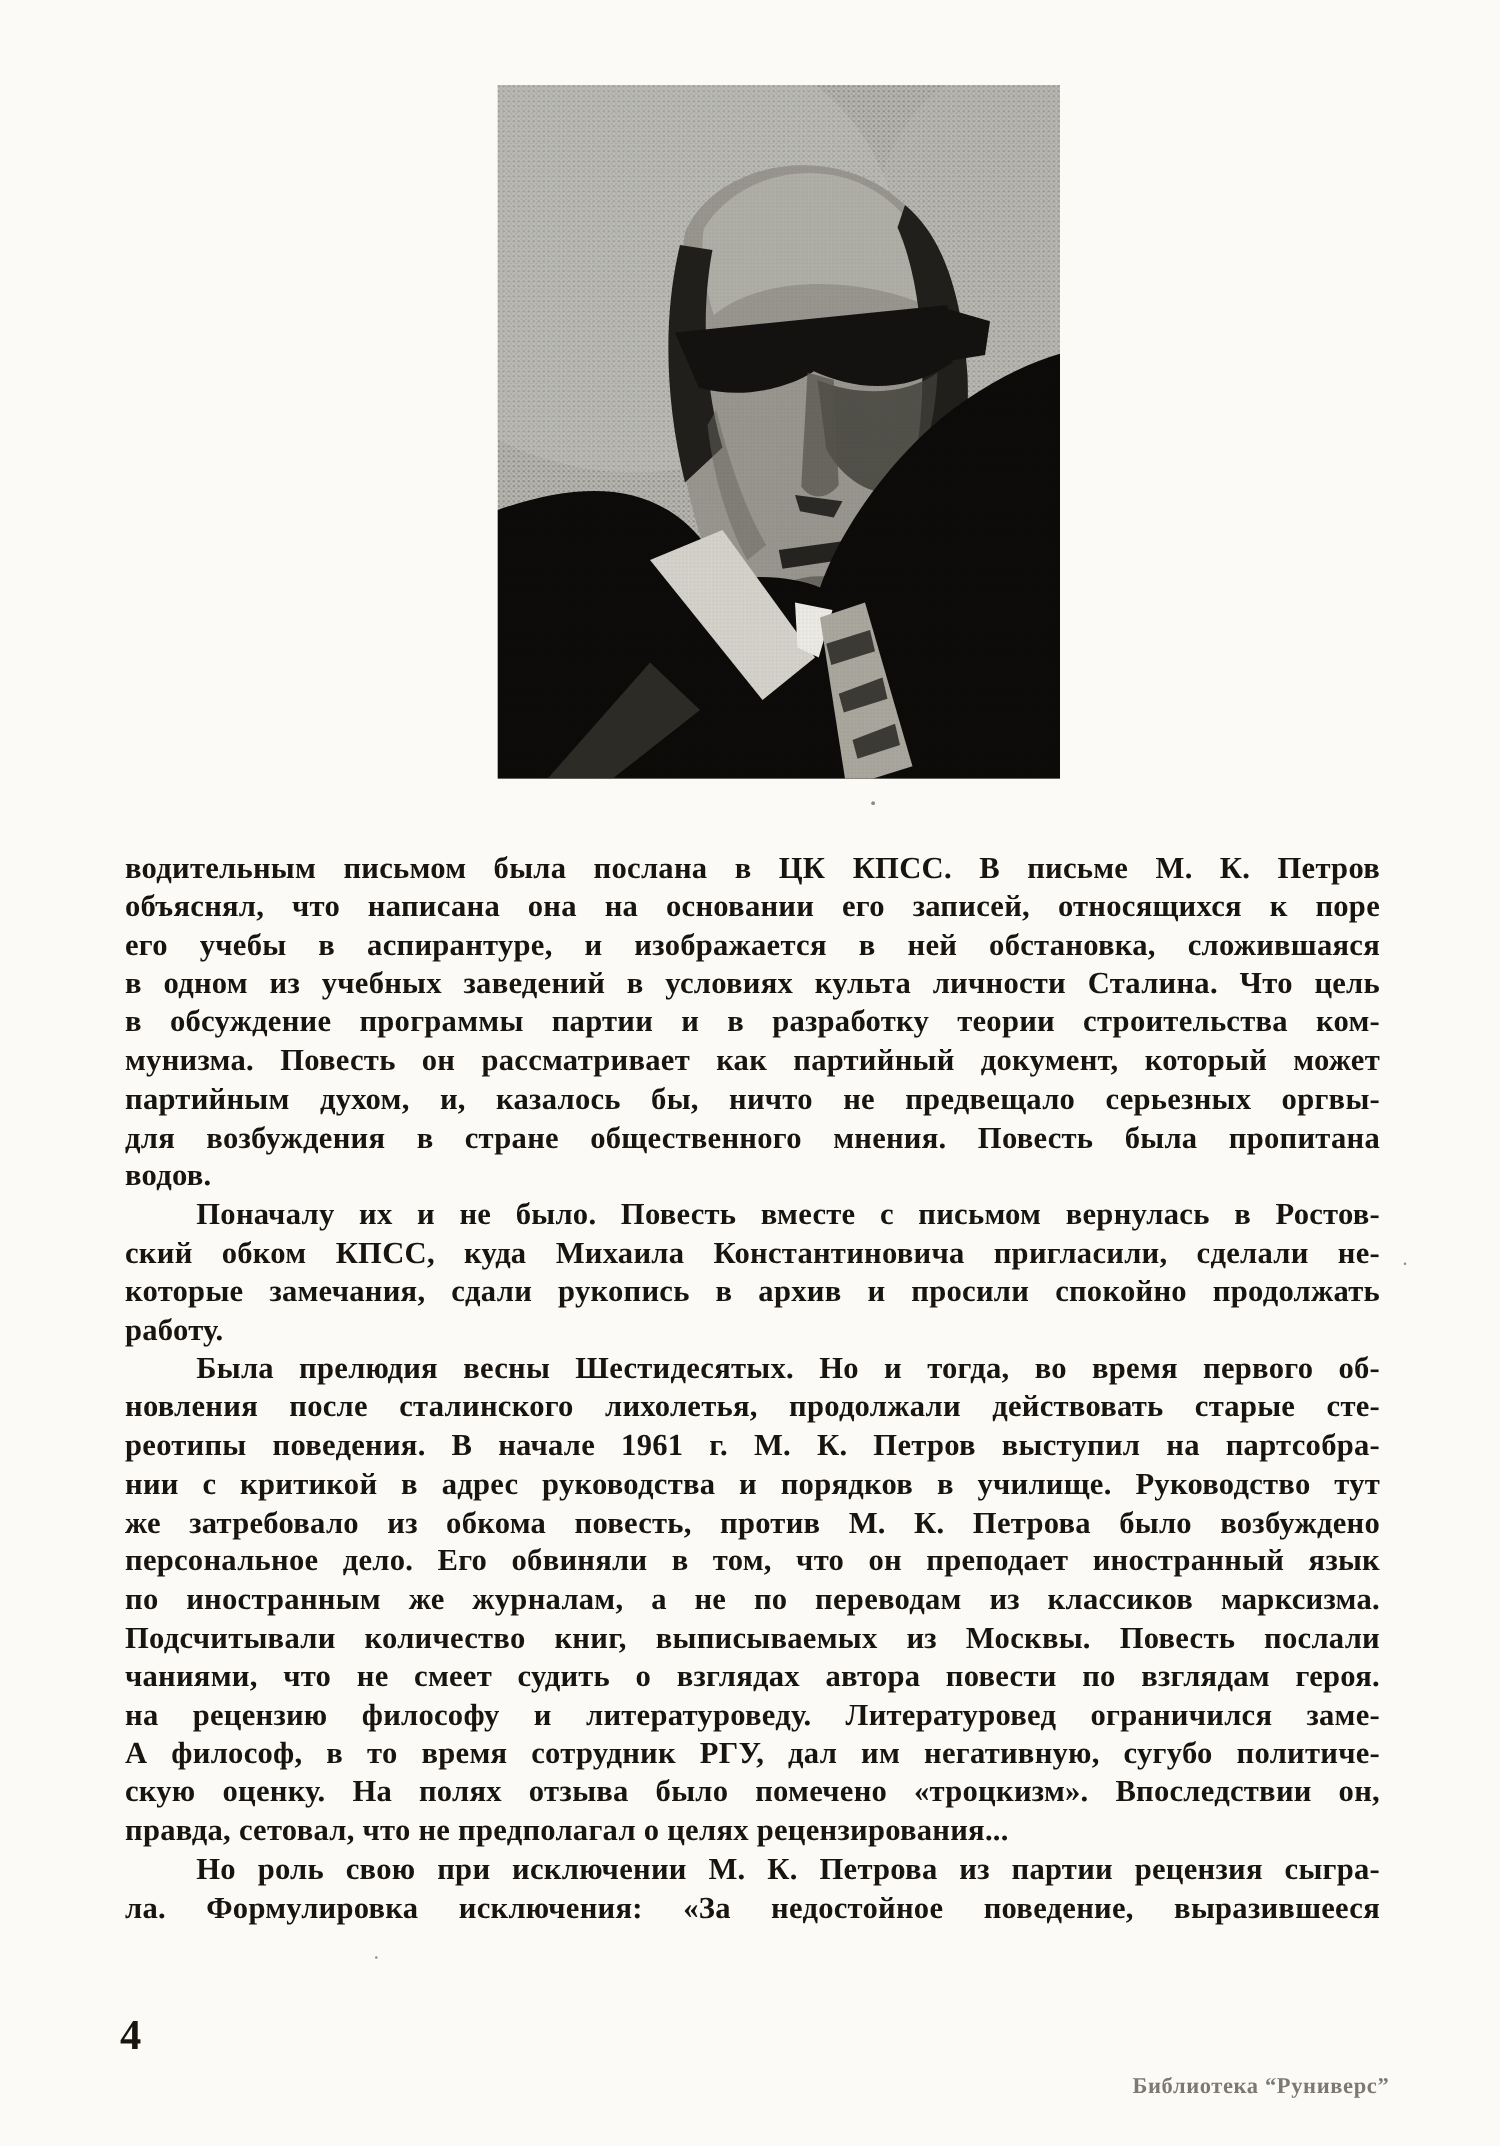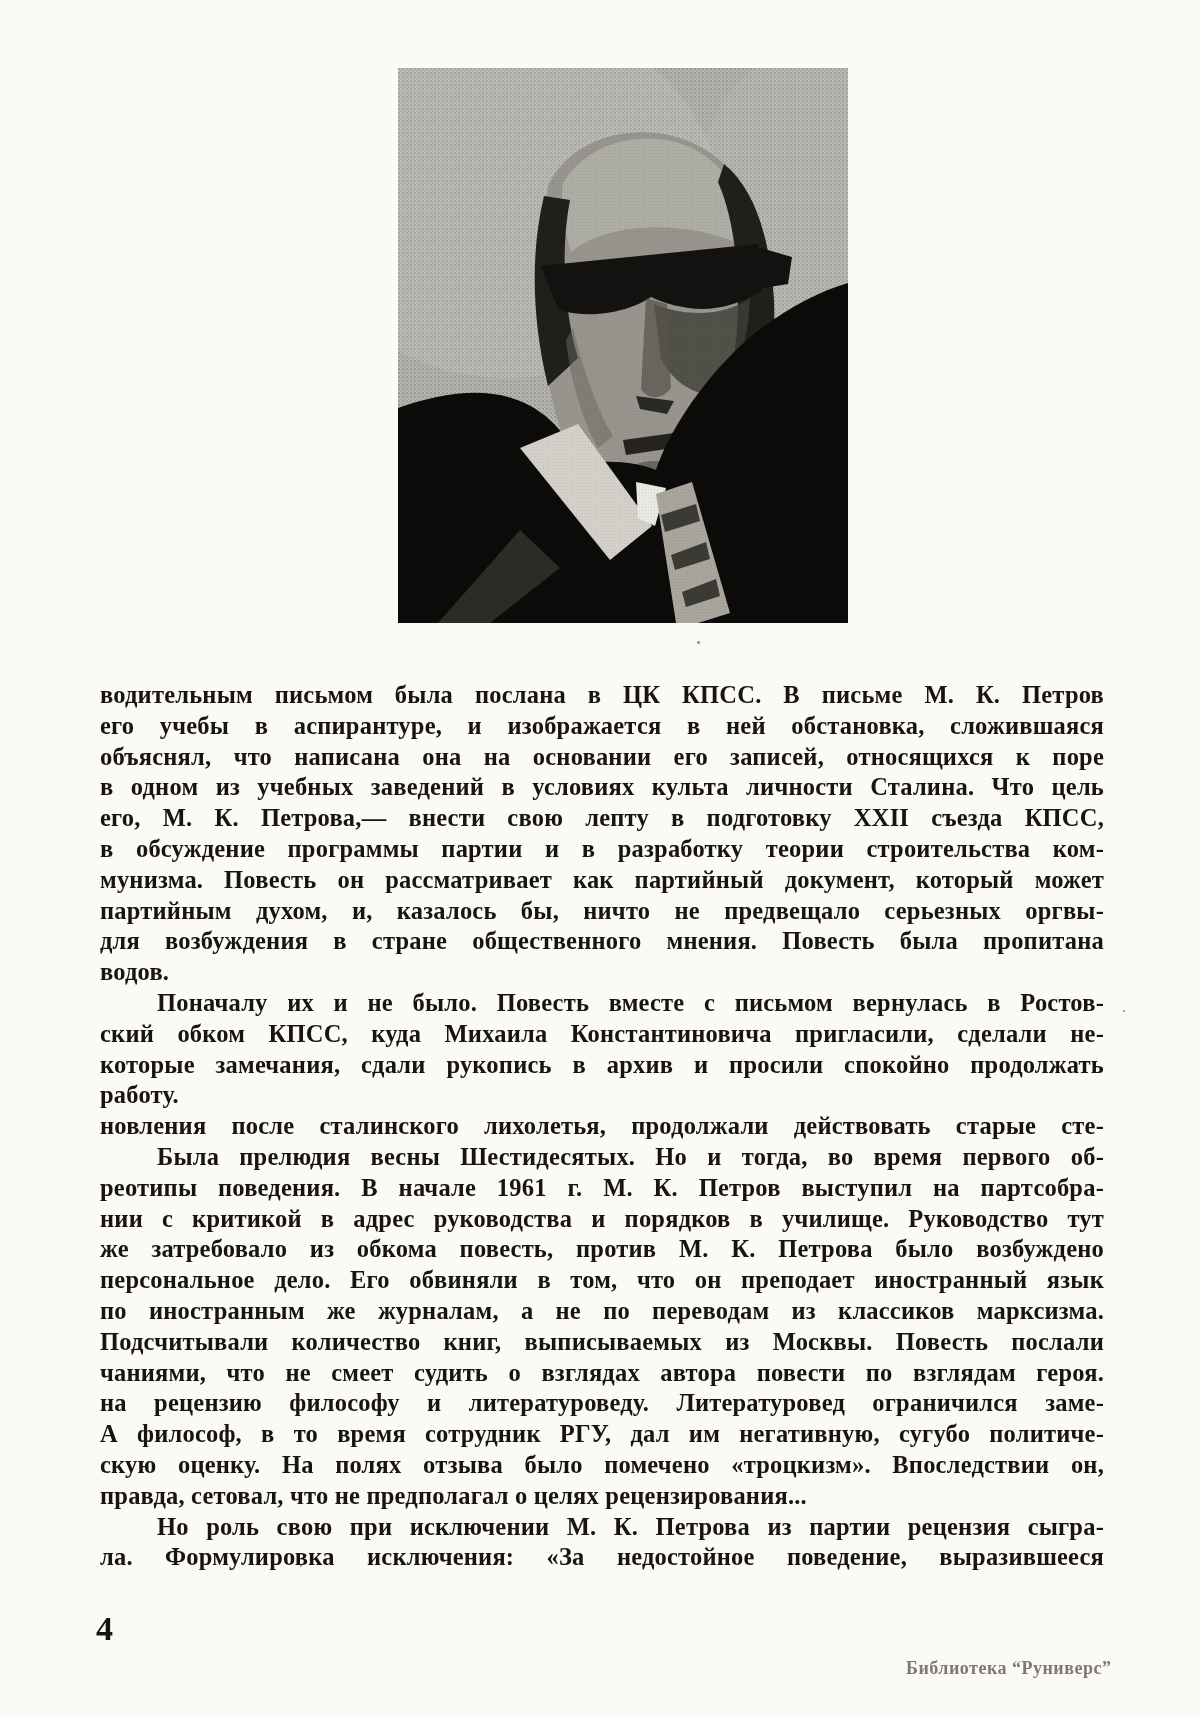--- a/index.html
+++ b/index.html
@@ -110,35 +110,34 @@
       <path d="M263,447 L298,436 L302,453 L267,464 Z" fill="#3c3a35"></path>
       <path d="M273,487 L308,474 L312,491 L277,502 Z" fill="#3c3a35"></path>
       <path d="M284,524 L318,511 L322,528 L288,539 Z" fill="#3c3a35"></path>
 
       <rect x="0" y="0" width="450" height="555" fill="url(#dots)" opacity="0.55"></rect>
     </svg>
   </div>
 
   <div class="text-block">
       <div class="line">водительным письмом была послана в ЦК КПСС. В письме М. К. Петров</div>
+      <div class="line">объяснял, что написана она на основании его записей, относящихся к поре</div>
       <div class="line">его учебы в аспирантуре, и изображается в ней обстановка, сложившаяся</div>
-      <div class="line">объяснял, что написана она на основании его записей, относящихся к поре</div>
       <div class="line">в одном из учебных заведений в условиях культа личности Сталина. Что цель</div>
-      <div class="line">его, М. К. Петрова,— внести свою лепту в подготовку XXII съезда КПСС,</div>
       <div class="line">в обсуждение программы партии и в разработку теории строительства ком-</div>
       <div class="line">мунизма. Повесть он рассматривает как партийный документ, который может</div>
       <div class="line">партийным духом, и, казалось бы, ничто не предвещало серьезных оргвы-</div>
       <div class="line">для возбуждения в стране общественного мнения. Повесть была пропитана</div>
       <div class="line end">водов.</div>
       <div class="line ind">Поначалу их и не было. Повесть вместе с письмом вернулась в Ростов-</div>
       <div class="line">ский обком КПСС, куда Михаила Константиновича пригласили, сделали не-</div>
       <div class="line">которые замечания, сдали рукопись в архив и просили спокойно продолжать</div>
       <div class="line end">работу.</div>
+      <div class="line ind">Была прелюдия весны Шестидесятых. Но и тогда, во время первого об-</div>
       <div class="line">новления после сталинского лихолетья, продолжали действовать старые сте-</div>
-      <div class="line ind">Была прелюдия весны Шестидесятых. Но и тогда, во время первого об-</div>
       <div class="line">реотипы поведения. В начале 1961 г. М. К. Петров выступил на партсобра-</div>
       <div class="line">нии с критикой в адрес руководства и порядков в училище. Руководство тут</div>
       <div class="line">же затребовало из обкома повесть, против М. К. Петрова было возбуждено</div>
       <div class="line">персональное дело. Его обвиняли в том, что он преподает иностранный язык</div>
       <div class="line">по иностранным же журналам, а не по переводам из классиков марксизма.</div>
       <div class="line">Подсчитывали количество книг, выписываемых из Москвы. Повесть послали</div>
       <div class="line">чаниями, что не смеет судить о взглядах автора повести по взглядам героя.</div>
       <div class="line">на рецензию философу и литературоведу. Литературовед ограничился заме-</div>
       <div class="line">А философ, в то время сотрудник РГУ, дал им негативную, сугубо политиче-</div>
       <div class="line">скую оценку. На полях отзыва было помечено «троцкизм». Впоследствии он,</div>

